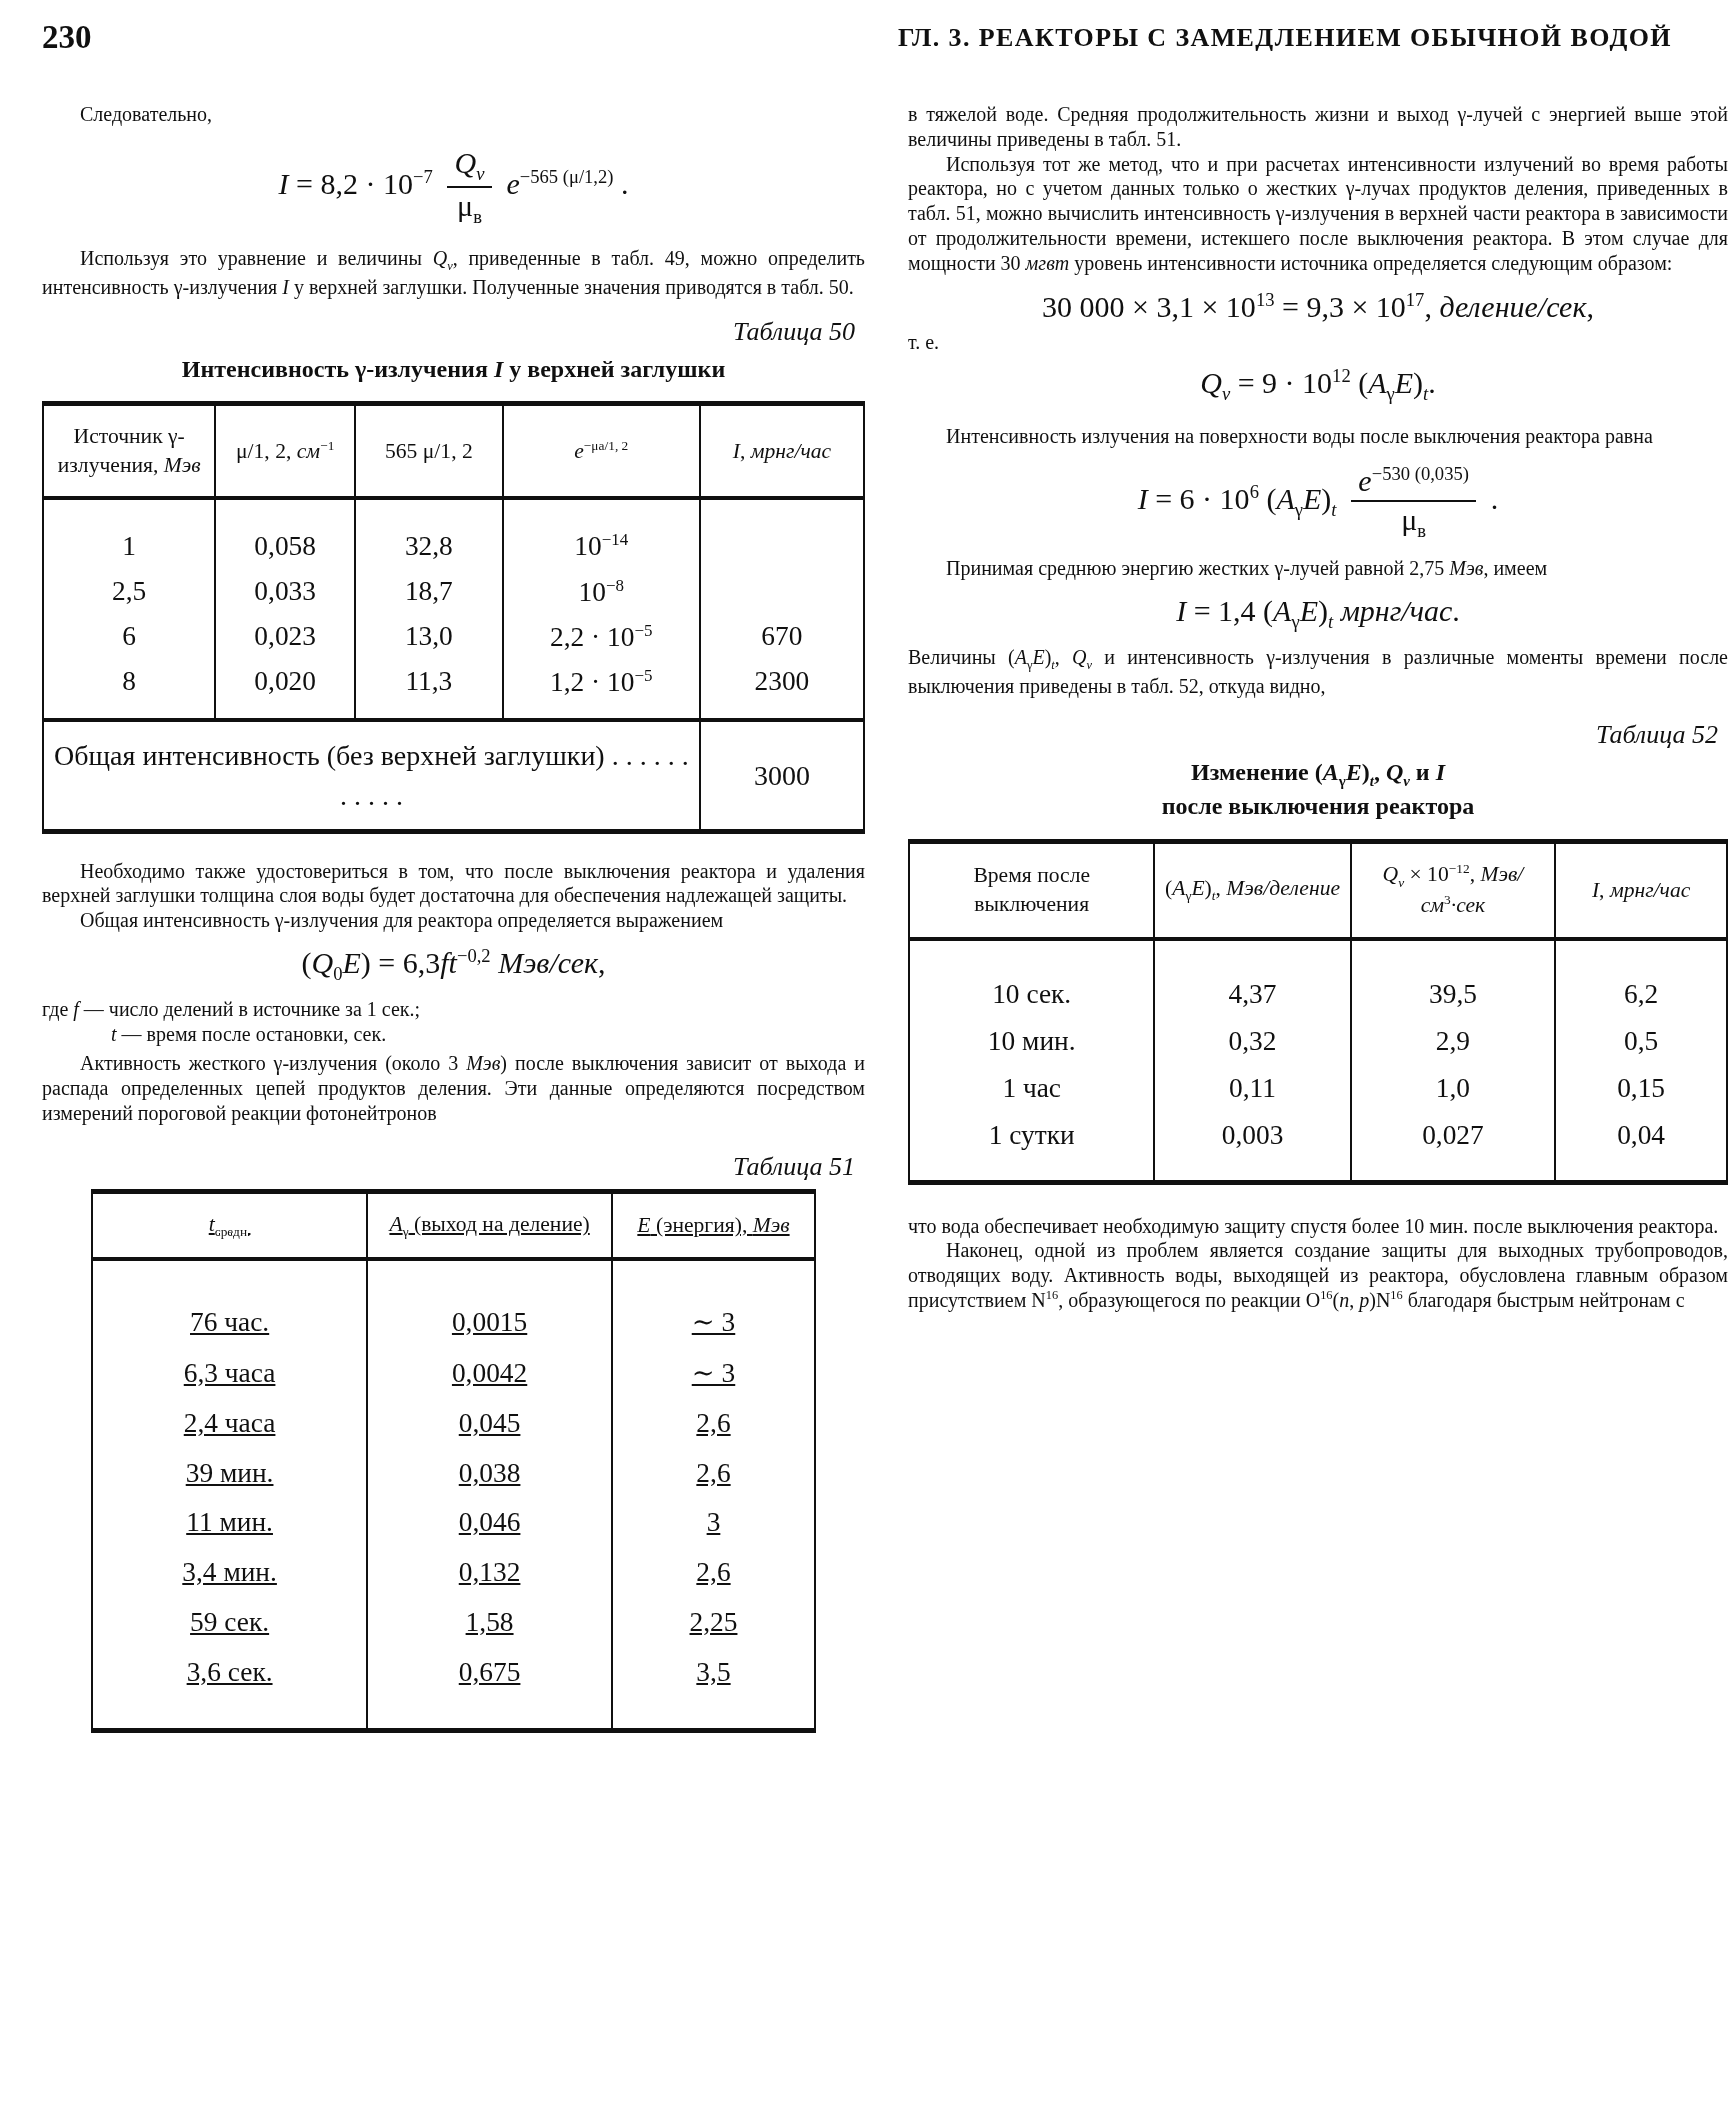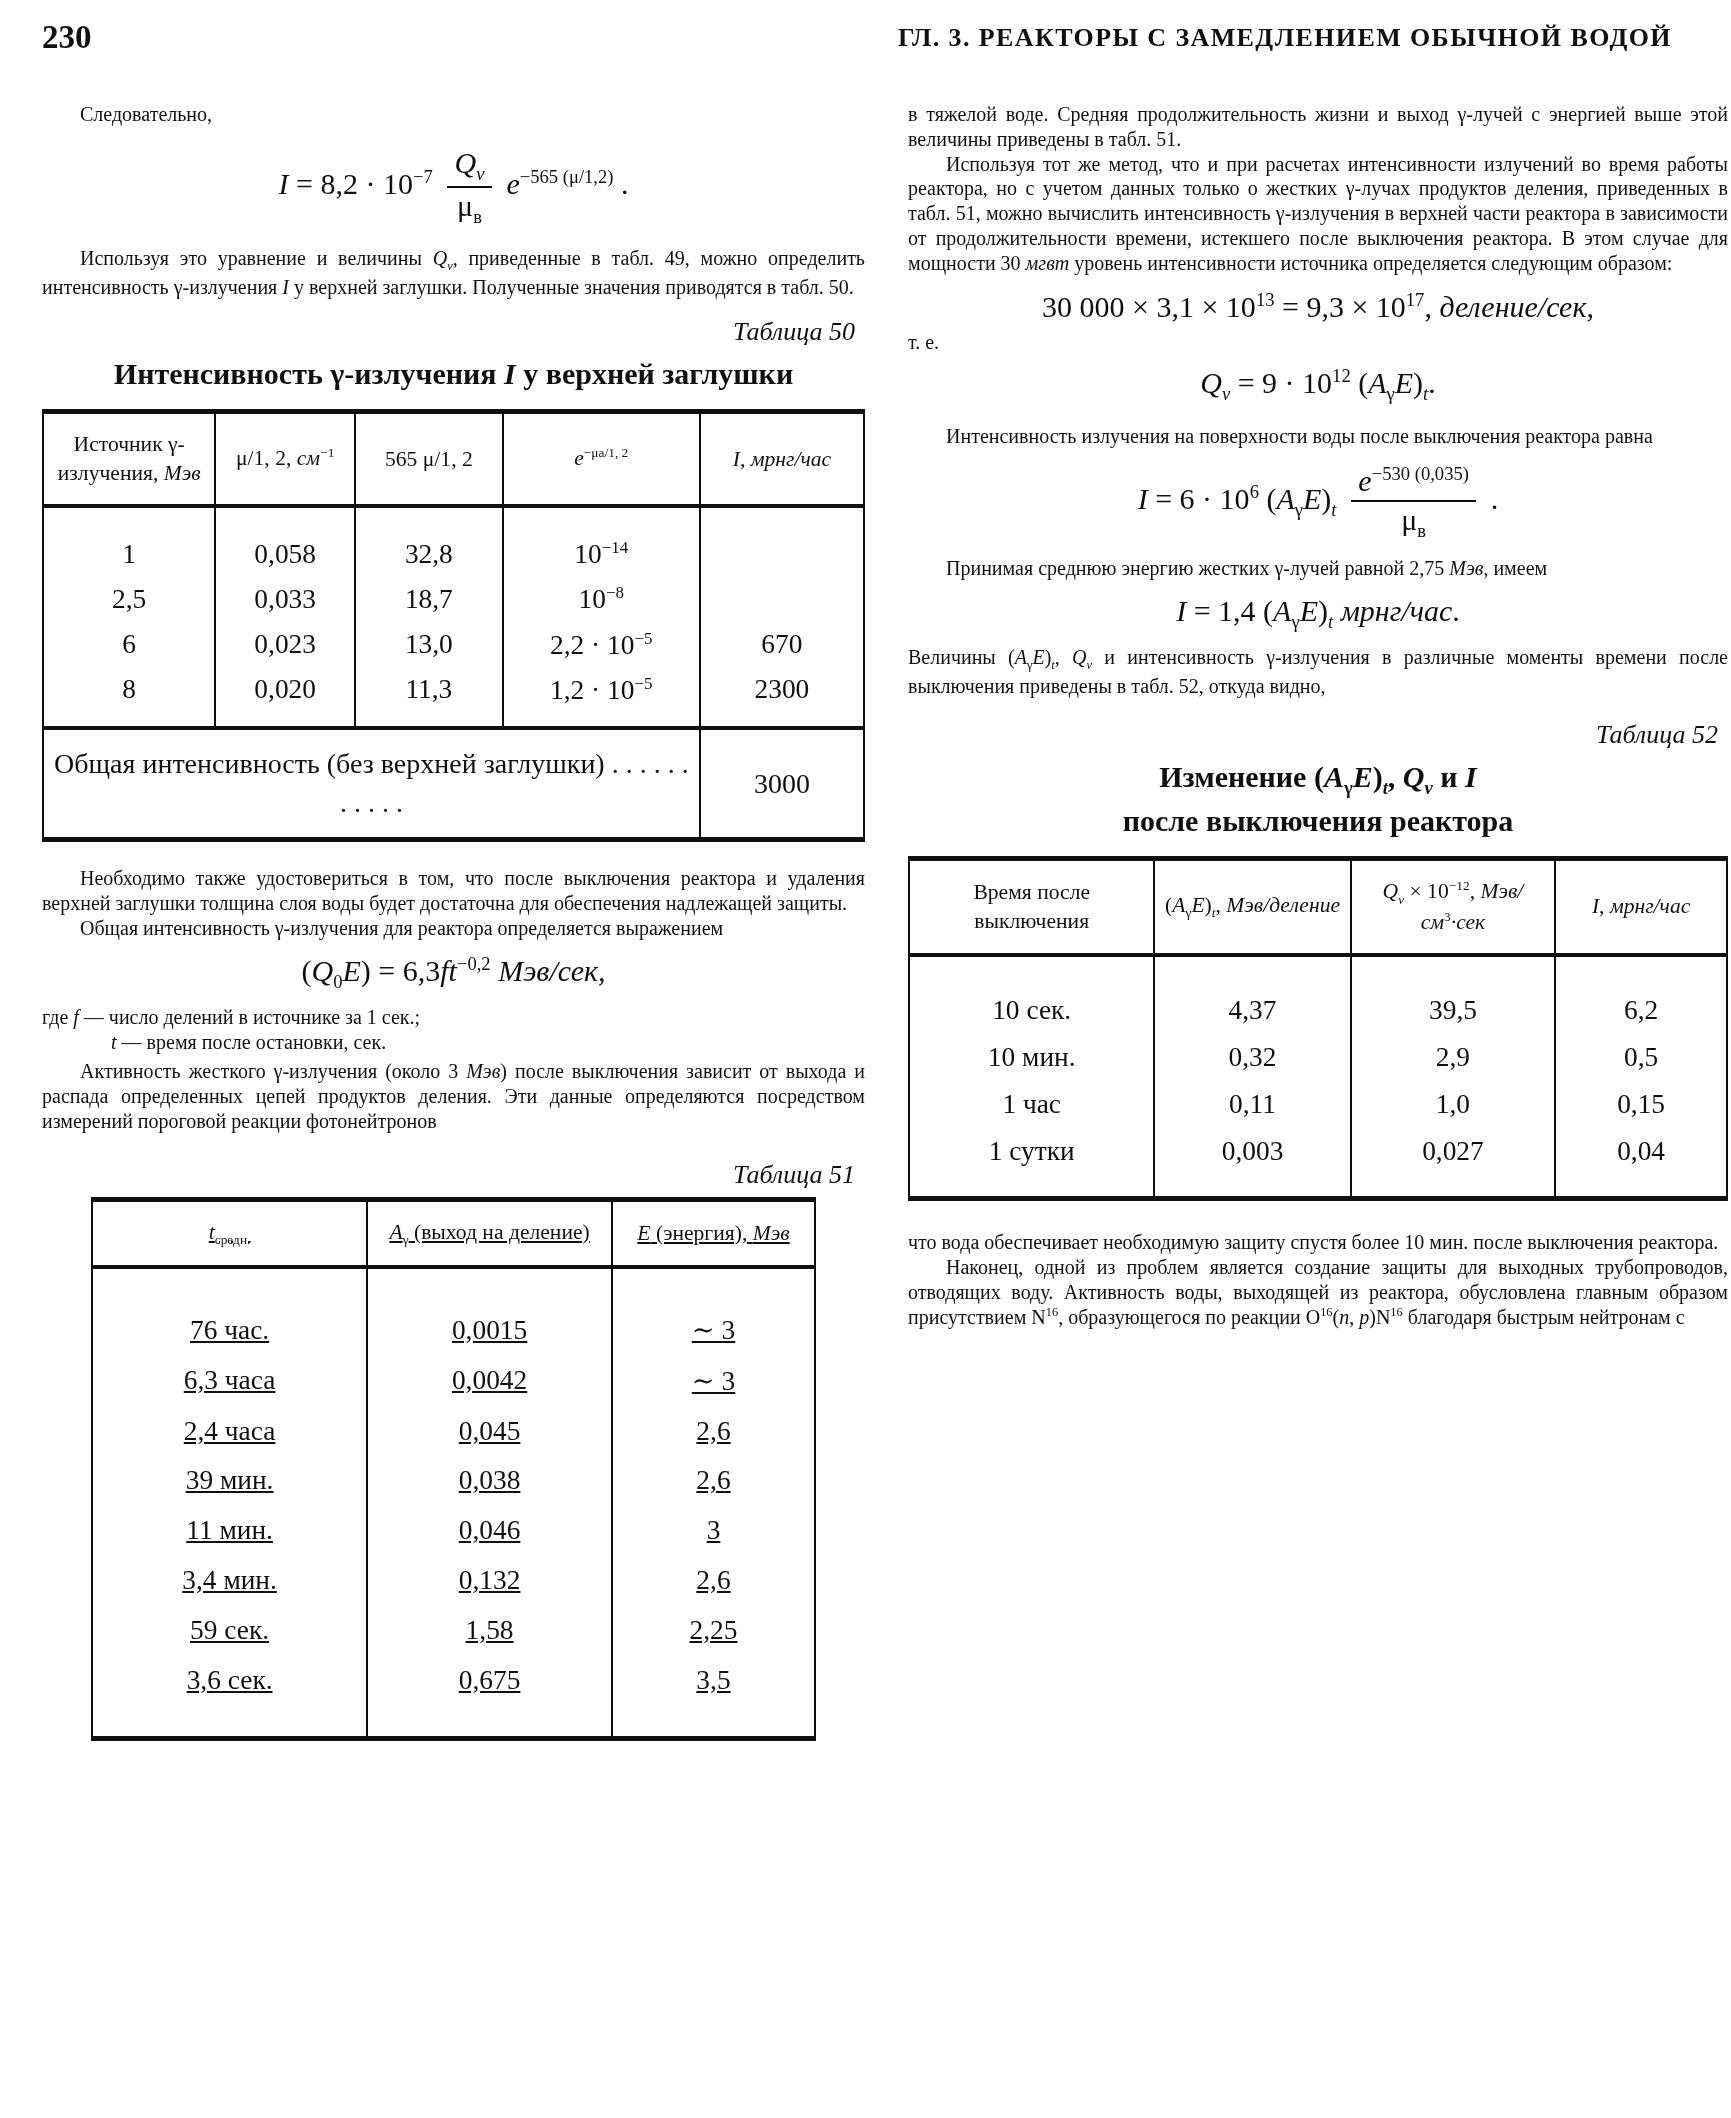--- a/index.html
+++ b/index.html
@@ -30,21 +30,21 @@
   sup{font-size:62%;}
   sub{font-size:62%;}
   .frac{display:inline-block;vertical-align:middle;text-align:center;margin:0 7.2px;line-height:1.15;}
   .frac .num{display:block;border-bottom:2.2px solid #101010;padding:0 7.2px 1.4px;}
   .frac .den{display:block;padding:1.4px 7.2px 0;}
 
   .where{margin-top:4.3px;}
   .where2{padding-left:69px;text-align:left;}
 
   .tbl-label{font-style:italic;font-size:26px;text-align:right;margin:17.3px 10px 7.2px 0;}
-  .tbl-title{font-weight:bold;font-size:30px;text-align:center;line-height:1.3;margin:0 0 16px 0;}
+  .tbl-title{font-weight:bold;font-size:24px;text-align:center;line-height:1.3;margin:0 0 16px 0;}
 
   table{width:100%;border-collapse:collapse;
     border-top:5.8px solid #101010;border-bottom:5.8px solid #101010;
     border-left:2.2px solid #101010;border-right:2.2px solid #101010;}
   th{font-size:21.6px;font-weight:normal;text-align:center;vertical-align:middle;
     padding:16px 7.2px;border-bottom:4.3px solid #101010;line-height:1.35;}
   td{font-size:27.4px;text-align:center;vertical-align:middle;padding:6.5px 5.8px;}
   th + th, td + td{border-left:2.2px solid #101010;}
 
   .t50 tbody tr:first-child td{padding-top:30px;}

